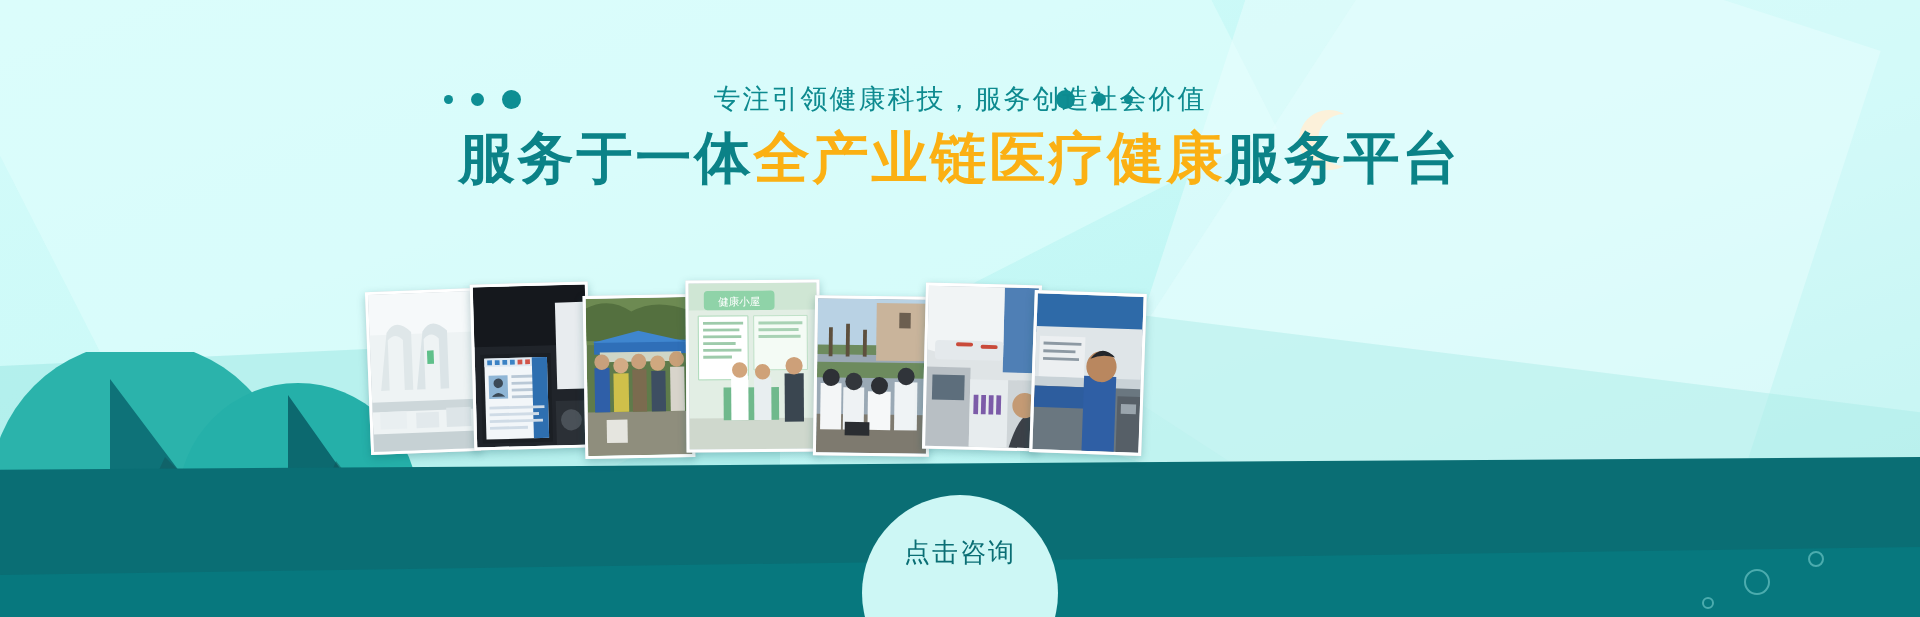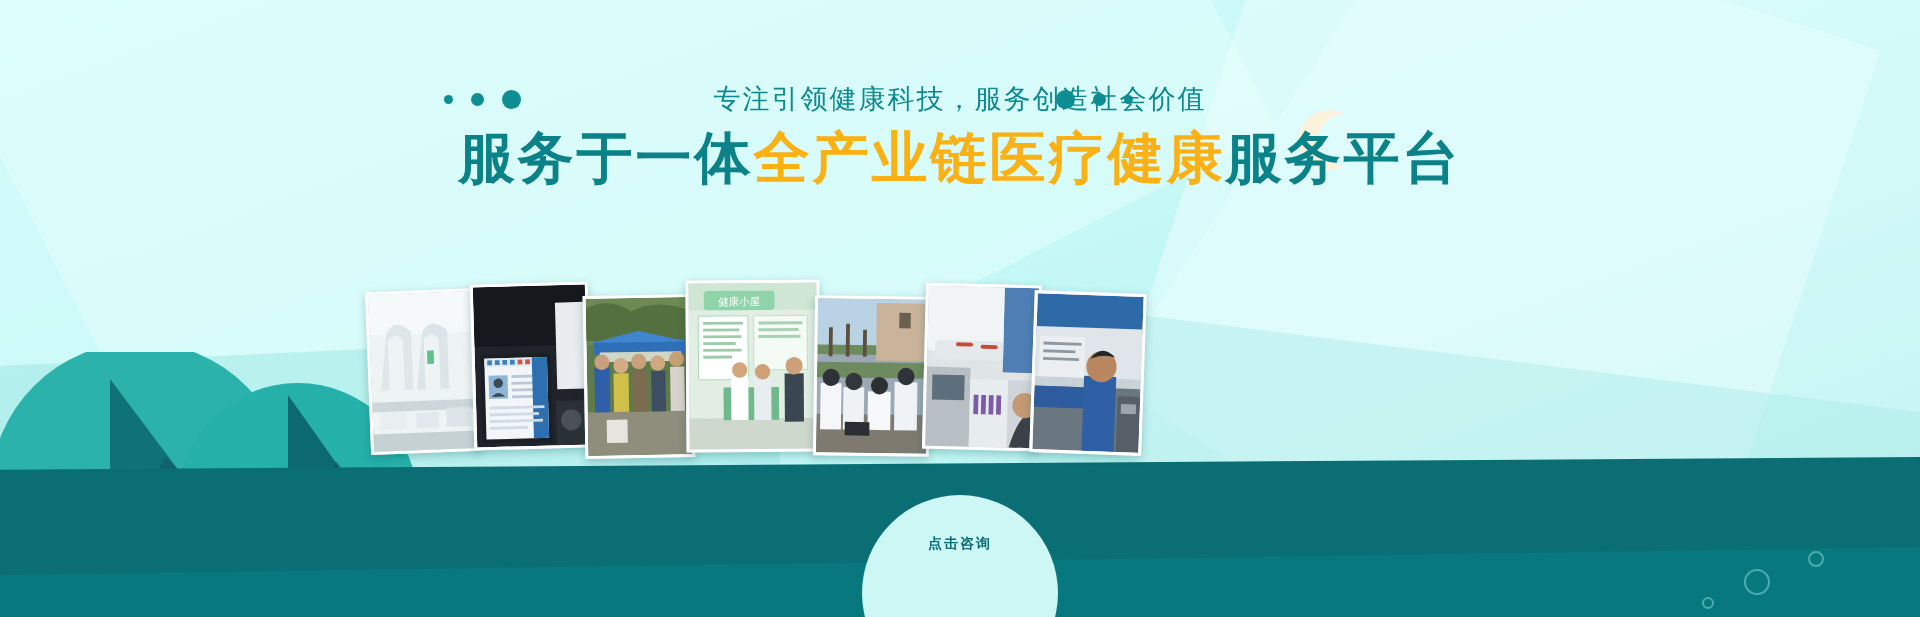--- a/index.html
+++ b/index.html
@@ -156,24 +156,24 @@
     position:absolute; left:50%; bottom:-74px;
     transform:translateX(-50%);
     width:196px; height:196px;
     border-radius:50%;
     background:#cdf7f5;
     display:flex; align-items:flex-start; justify-content:center;
     cursor:pointer;
   }
   .cta-label{
     margin-top:40px;
-    font-size:14px;
+    font-size:26px;
     letter-spacing:2px;
     color:#0a6e74;
-    font-weight:700;
+    font-weight:400;
   }
 
   
   .bubble{
     position:absolute; border-radius:50%;
     border:2px solid rgba(160,235,232,.45);
     pointer-events:none;
   }
 </style>
 </head>

